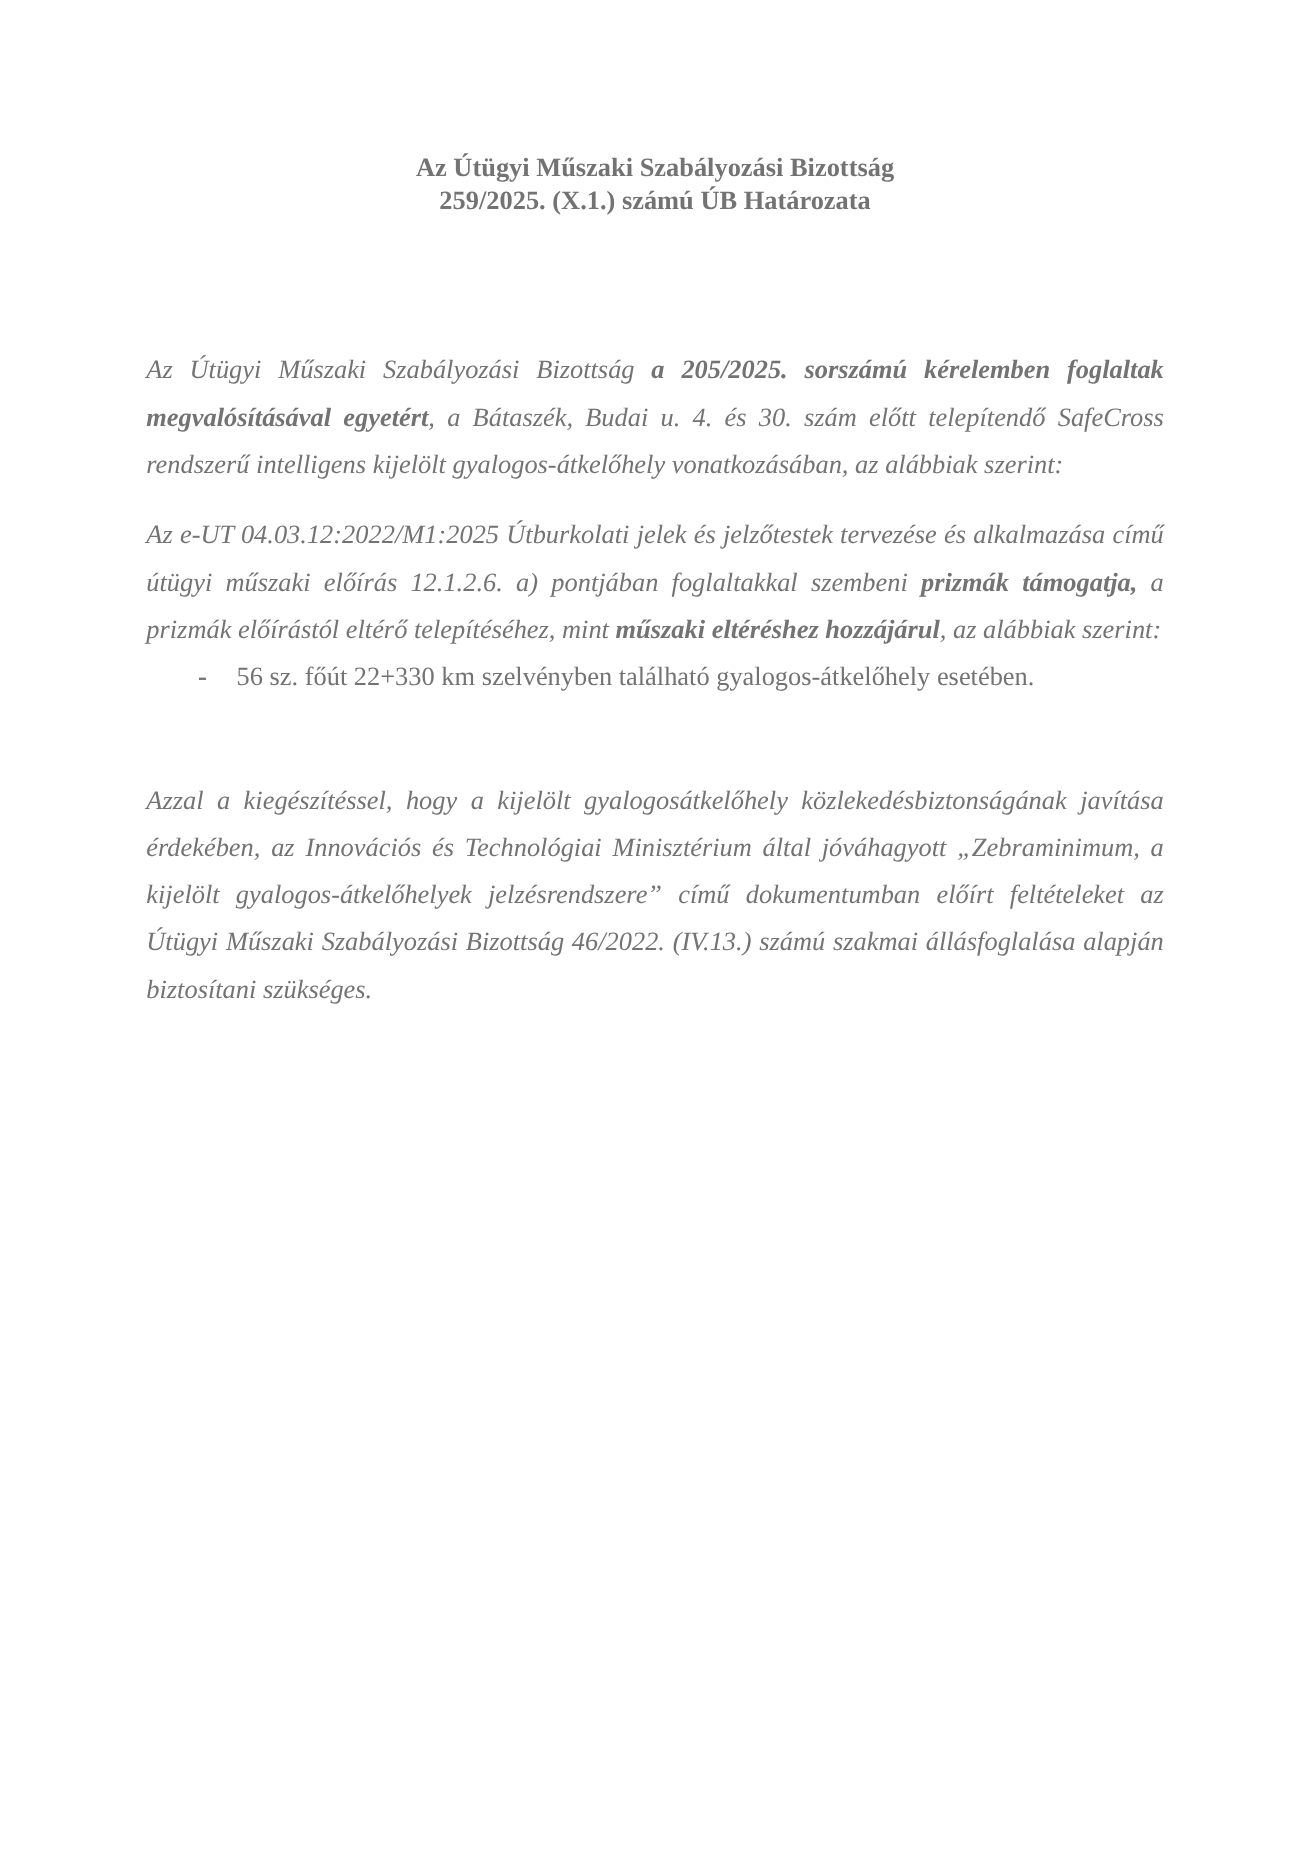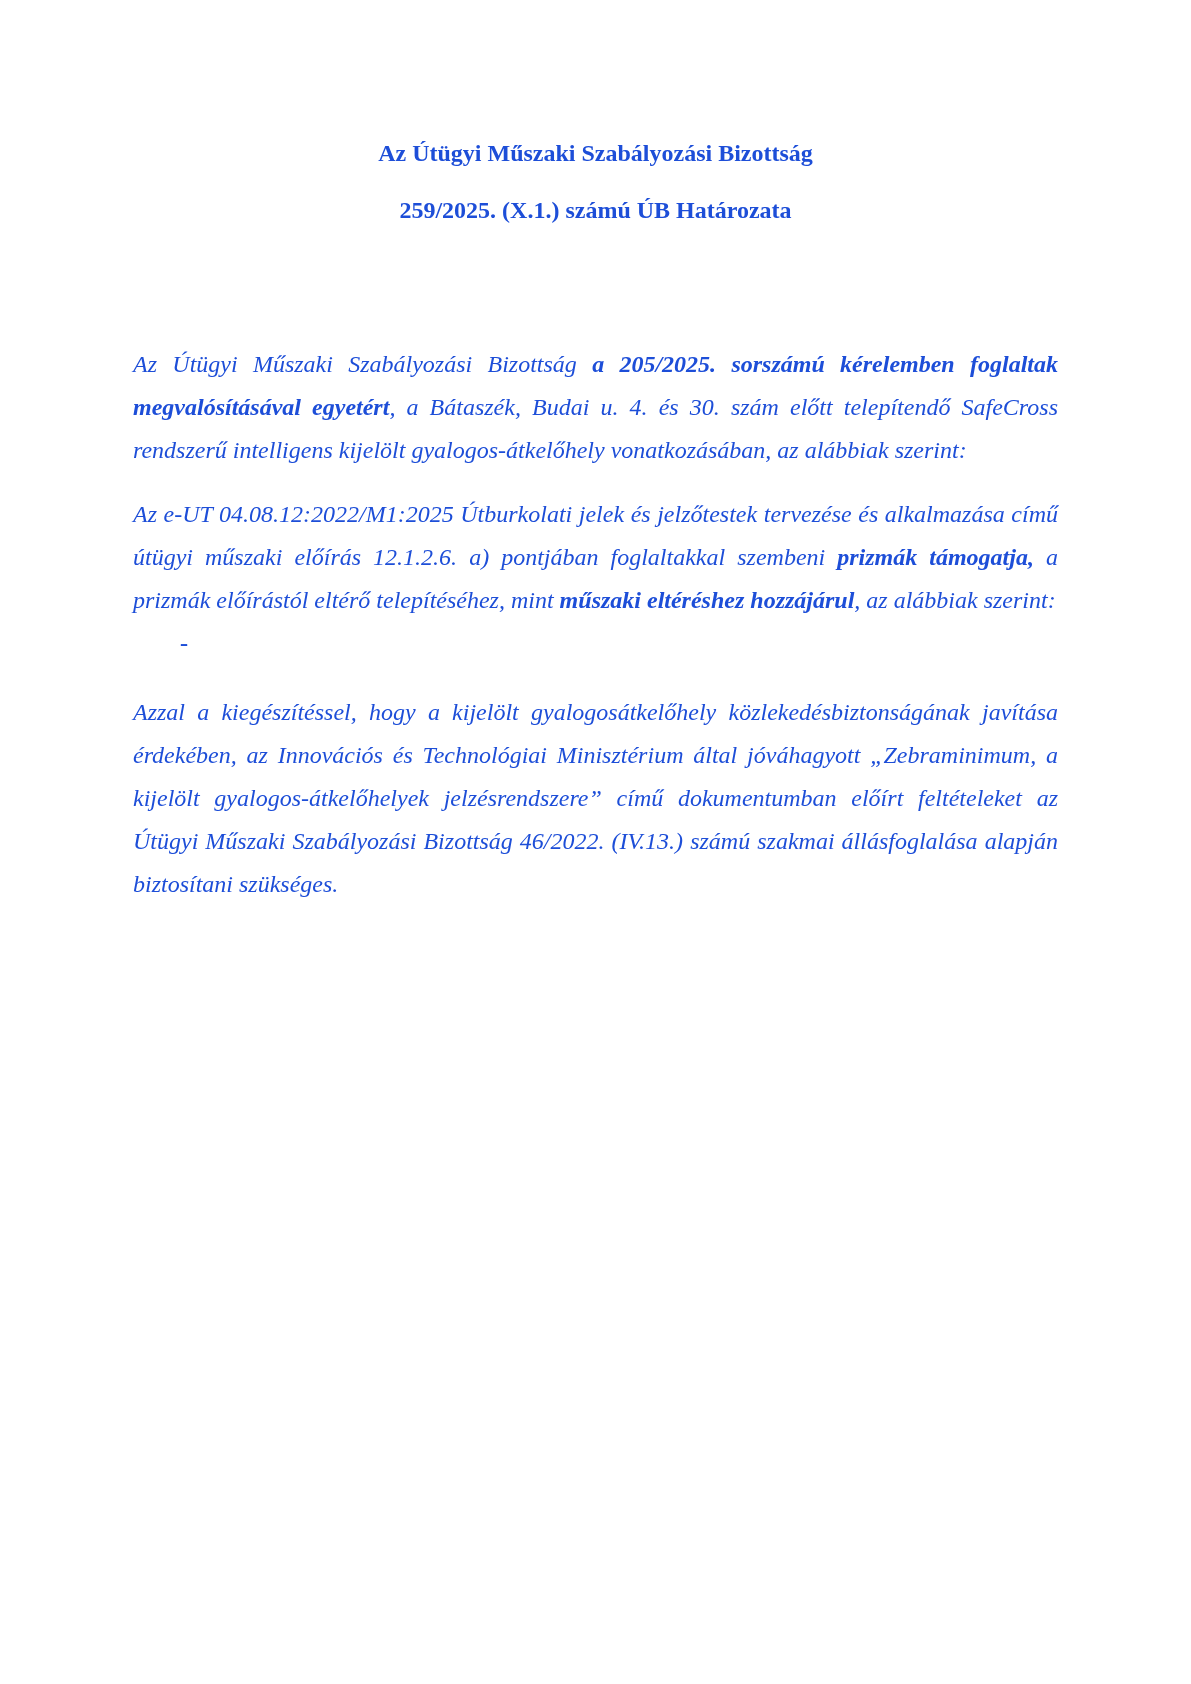--- a/index.html
+++ b/index.html
@@ -5,39 +5,39 @@
   html, body {
     margin: 0;
     padding: 0;
     background: #ffffff;
   }
   .page {
     position: relative;
     width: 1191px;
     height: 1684px;
     background: #ffffff;
-    color: #1d4ed8;
+    color: #737373;
     font-family: "Liberation Serif", serif;
     overflow: hidden;
   }
   .content {
     position: absolute;
     left: 133px;
     top: 0;
     width: 925px;
   }
   .title {
     margin: 0;
     font-size: 24px;
     font-weight: 700;
     line-height: 30px;
     text-align: center;
   }
   .title-1 { margin-top: 138px; }
-  .title-2 { margin-top: 27px; }
+  .title-2 { }
   .body {
     margin: 0;
     font-size: 24px;
     line-height: 43px;
     text-align: justify;
     font-style: italic;
   }
   .b { font-weight: 700; }
   .p1 { margin-top: 118px; }
   .p2 { margin-top: 21px; }
@@ -69,28 +69,29 @@
 
 <div class="page">
   <div class="content">
 
     <h1 class="title title-1">Az Útügyi Műszaki Szabályozási Bizottság</h1>
 
     <h2 class="title title-2">259/2025. (X.1.) számú ÚB Határozata</h2>
 
     <p class="body p1"><span>Az Útügyi Műszaki Szabályozási Bizottság </span><span class="b">a 205/2025. sorszámú kérelemben foglaltak megvalósításával egyetért</span><span>, a Bátaszék, Budai u. 4. és 30. szám előtt telepítendő SafeCross rendszerű intelligens kijelölt gyalogos-átkelőhely vonatkozásában, az alábbiak szerint:</span></p>
 
-    <p class="body p2"><span>Az e-UT 04.08.12:2022/M1:2025 Útburkolati jelek és jelzőtestek tervezése és alkalmazása című útügyi műszaki előírás 12.1.2.6. a) pontjában foglaltakkal szembeni </span><span class="b">prizmák támogatja,</span><span> a prizmák előírástól eltérő telepítéséhez, mint </span><span class="b">műszaki eltéréshez hozzájárul</span><span>, az alábbiak szerint:</span></p>
+    <p class="body p2"><span>Az e-UT 04.03.12:2022/M1:2025 Útburkolati jelek és jelzőtestek tervezése és alkalmazása című útügyi műszaki előírás 12.1.2.6. a) pontjában foglaltakkal szembeni </span><span class="b">prizmák támogatja,</span><span> a prizmák előírástól eltérő telepítéséhez, mint </span><span class="b">műszaki eltéréshez hozzájárul</span><span>, az alábbiak szerint:</span></p>
 
     <ul class="bullets">
       <li class="bullet">
         <span class="dash">-</span>
       </li>
       <li class="bullet">
         <span class="dash">-</span>
+        <span class="bullet-text">56 sz. főút 22+330 km szelvényben található gyalogos-átkelőhely esetében.</span>
       </li>
     </ul>
 
     <p class="body p3"><span>Azzal a kiegészítéssel, hogy a kijelölt gyalogosátkelőhely közlekedésbiztonságának javítása érdekében, az Innovációs és Technológiai Minisztérium által jóváhagyott „Zebraminimum, a kijelölt gyalogos-átkelőhelyek jelzésrendszere” című dokumentumban előírt feltételeket az Útügyi Műszaki Szabályozási Bizottság 46/2022. (IV.13.) számú szakmai állásfoglalása alapján biztosítani szükséges.</span></p>
 
 
   </div>
 </div>
 
 </body></html>

